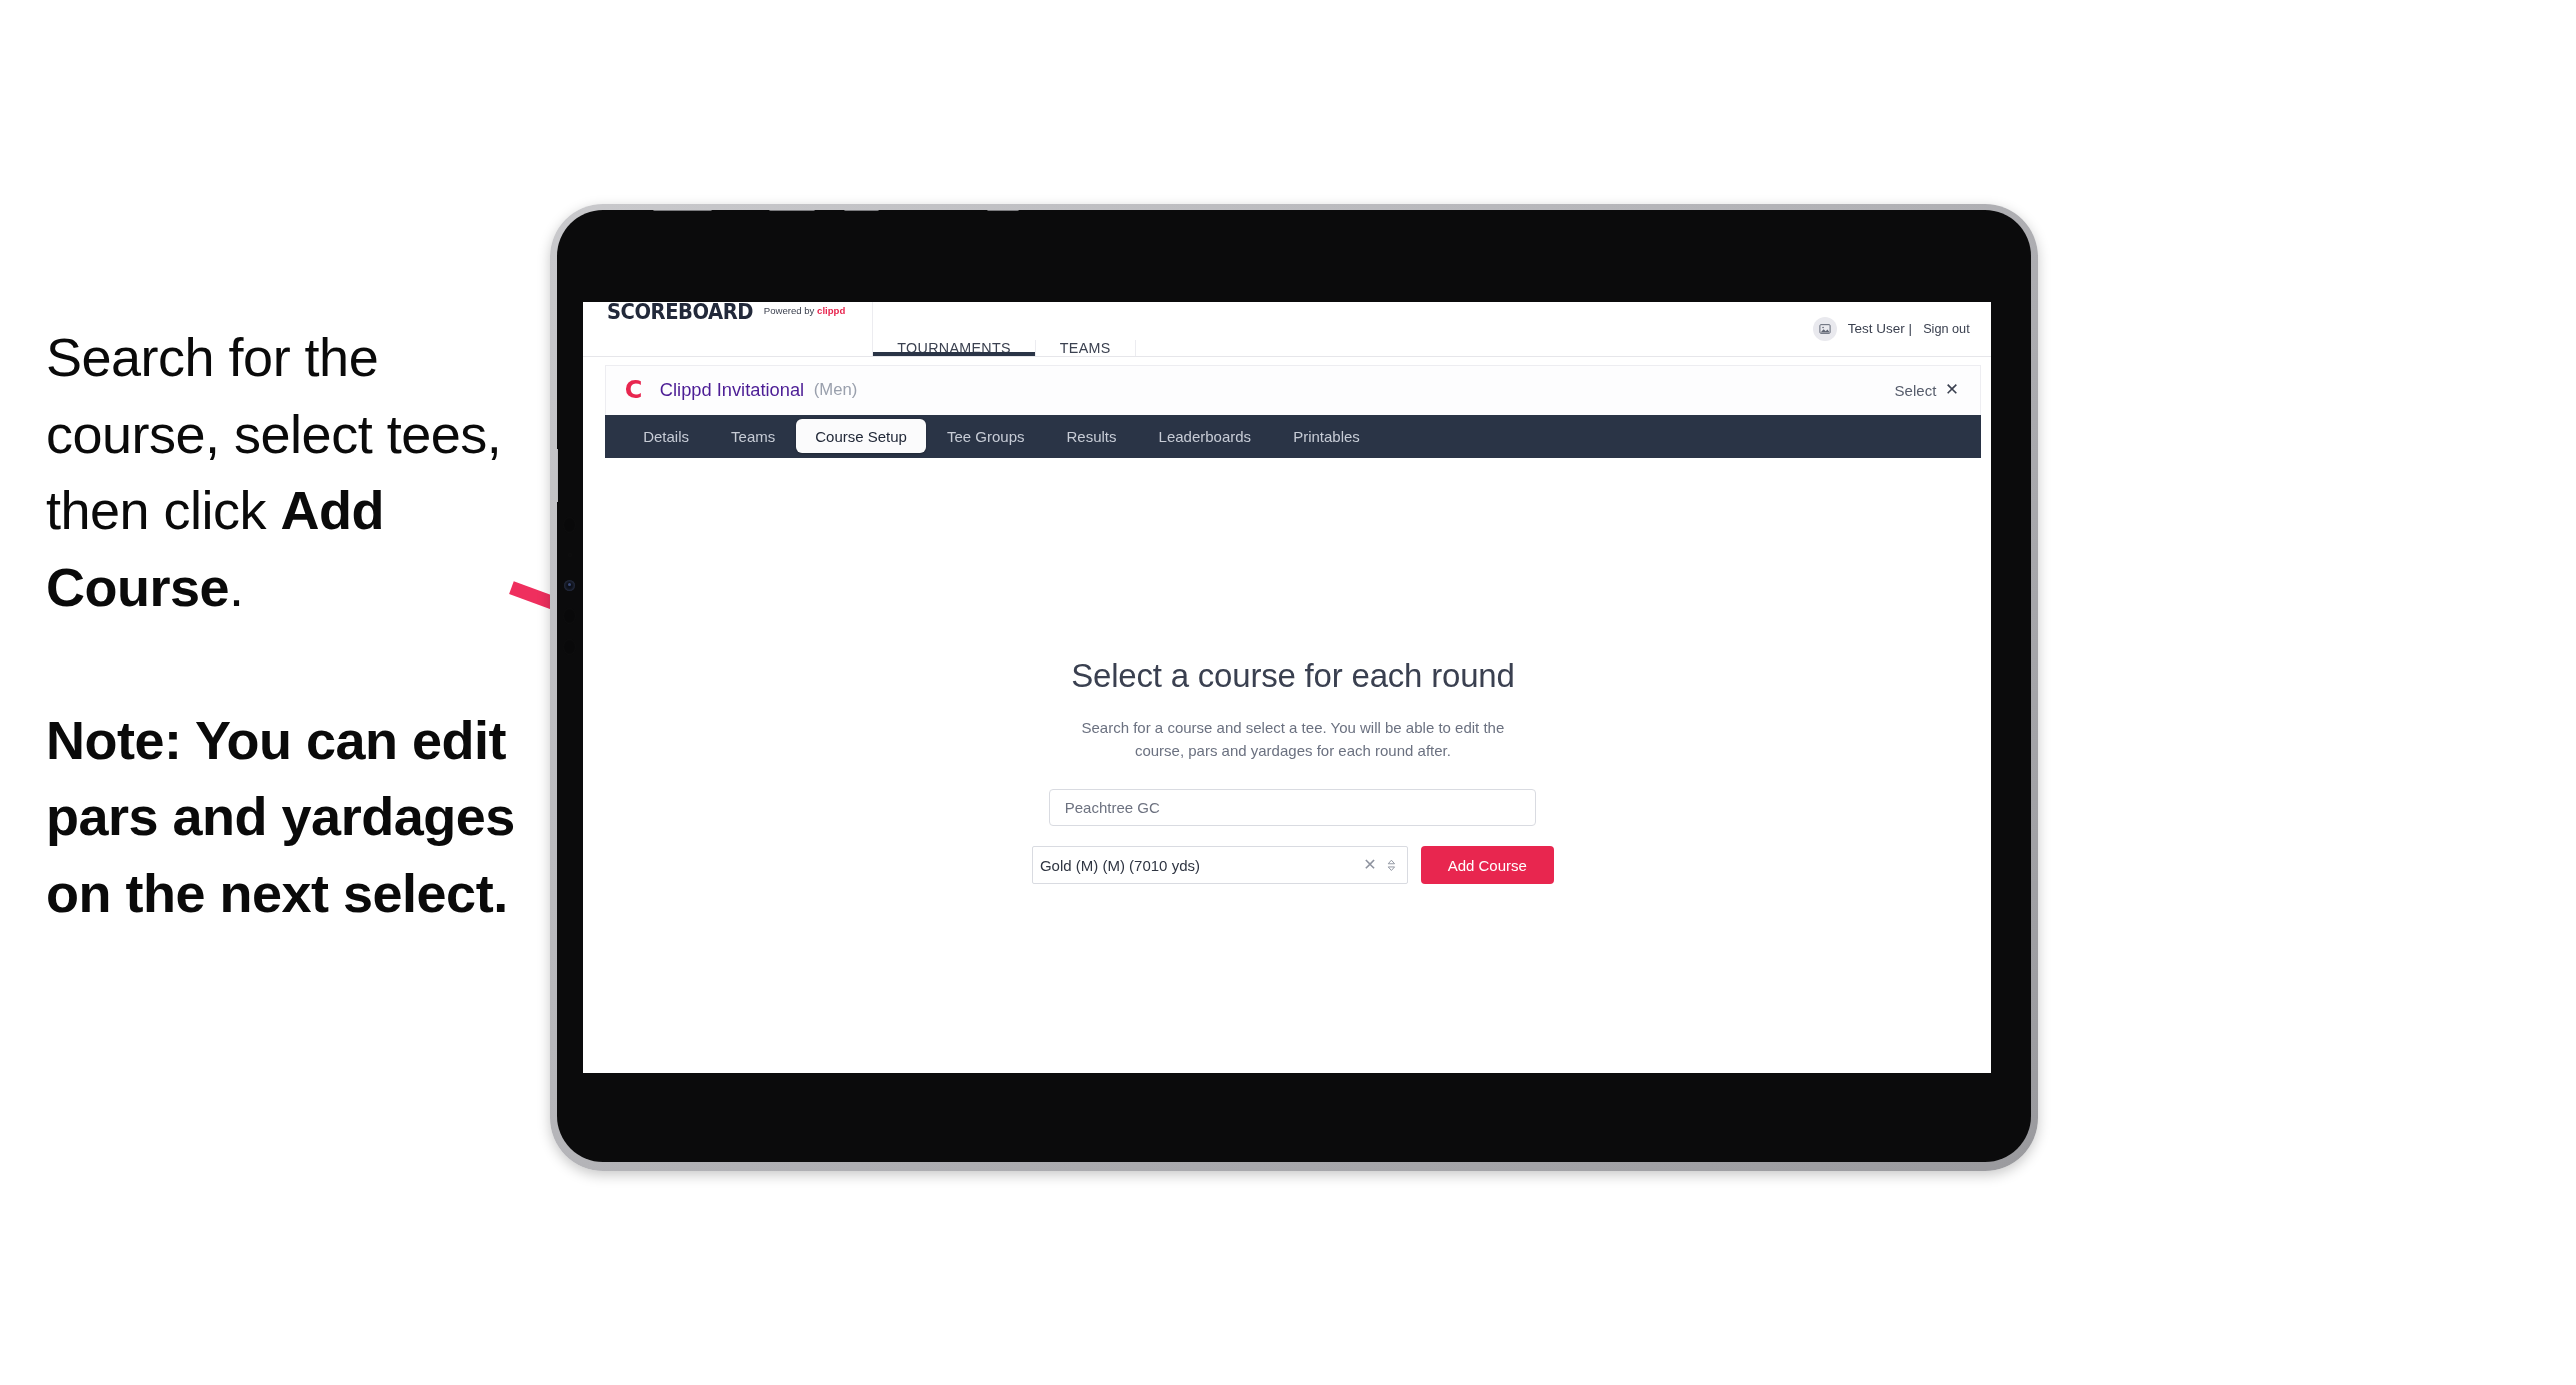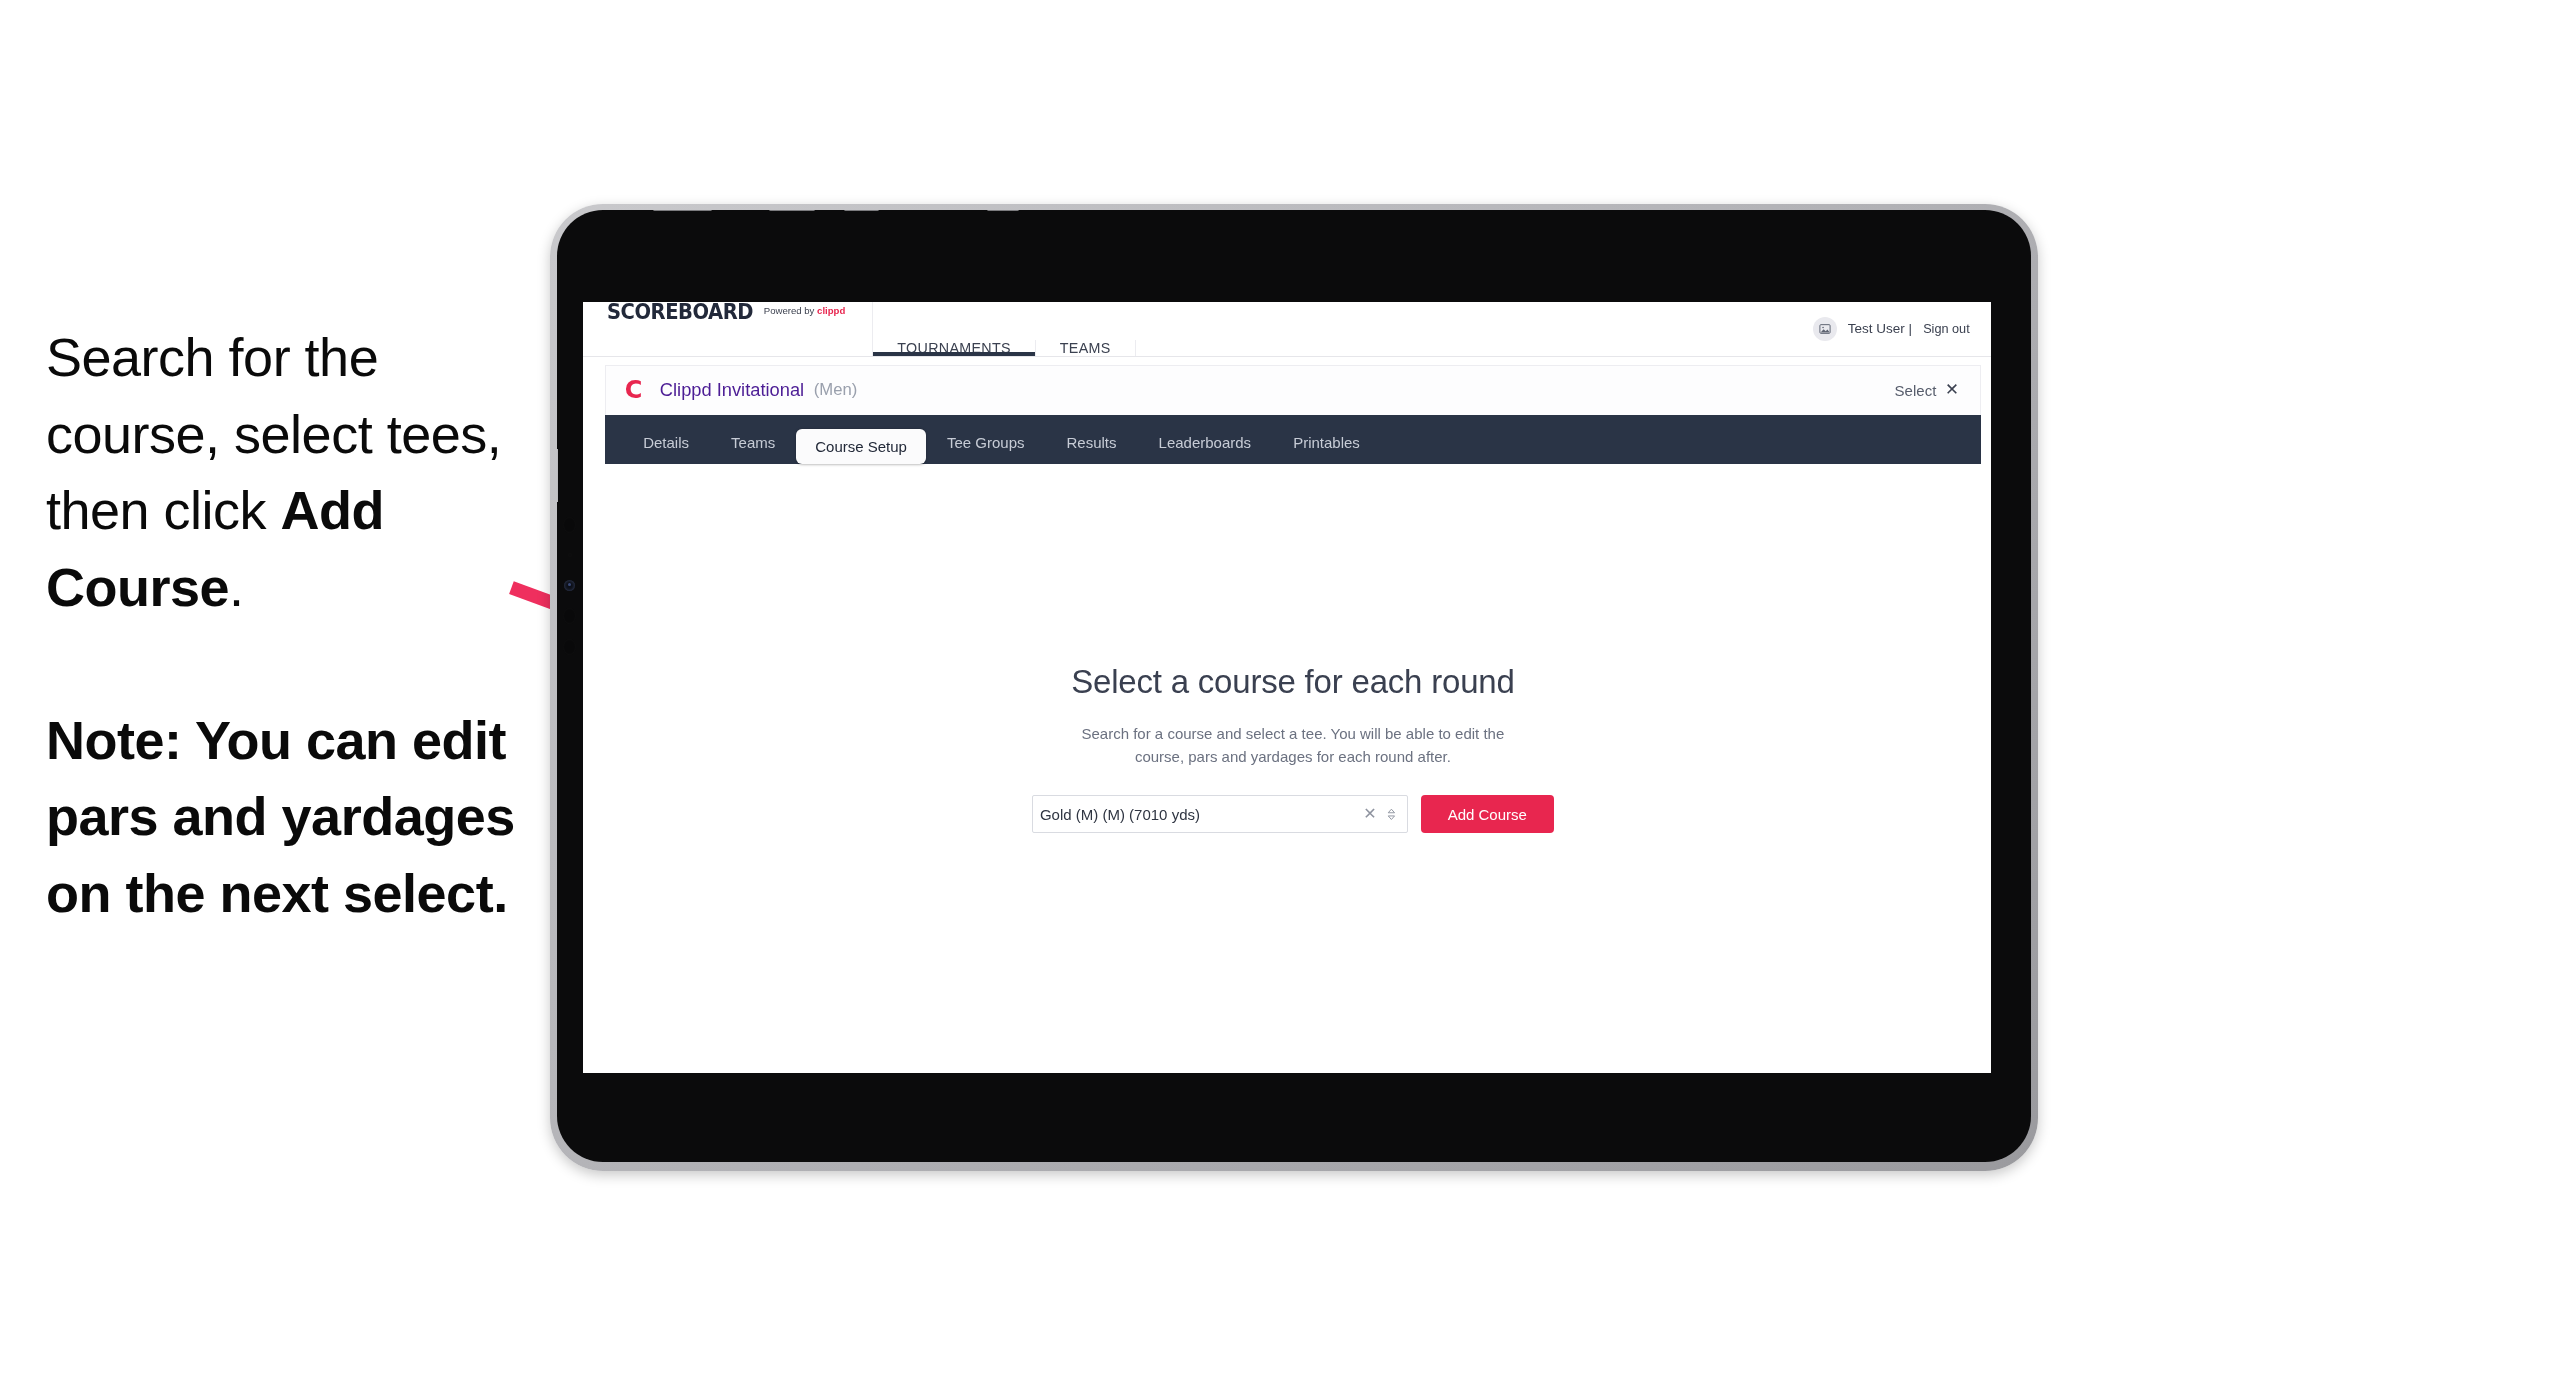--- a/index.html
+++ b/index.html
@@ -252,23 +252,23 @@
   }
   .cancel-x {
     font-size: 16.7px;
     color: #3b4150;
     line-height: 1;
   }
 
   
   .tabbar {
     background: #2a3446;
-    height: 49px;
-    display: flex;
-    align-items: flex-end;
+    height: 43px;
+    display: flex;
+    align-items: center;
     padding: 0 11px 0 17.5px;
   }
   .tab {
     font-size: 15px;
     color: #c7ccd6;
     padding: 0 21px;
     cursor: pointer;
     white-space: nowrap;
     line-height: 43px;
   }
@@ -445,20 +445,21 @@
           <div class="tab">Tee Groups</div>
           <div class="tab">Results</div>
           <div class="tab">Leaderboards</div>
           <div class="tab">Printables</div>
         </div>
 
         <div class="content">
           <h1 class="content-title">Select a course for each round</h1>
           <p class="content-sub">Search for a course and select a tee. You will be able to edit the course, pars and yardages for each round after.</p>
 
+          <div class="search-input" placeholder="Search for a course">Peachtree GC</div>
 
           <div class="row">
             <div class="tee-select">
               <span class="tee-value">Gold (M) (M) (7010 yds)</span>
               <span class="tee-clear">✕</span>
               <span class="tee-chev">
                 <svg width="8.8" height="12.7" viewBox="0 0 11 16">
                   <path d="M5.5 1.5 L9.5 6 L1.5 6 Z" fill="none" stroke="#8e939f" stroke-width="1.2" stroke-linejoin="round"></path>
                   <path d="M5.5 14.5 L9.5 10 L1.5 10 Z" fill="none" stroke="#8e939f" stroke-width="1.2" stroke-linejoin="round"></path>
                 </svg>

